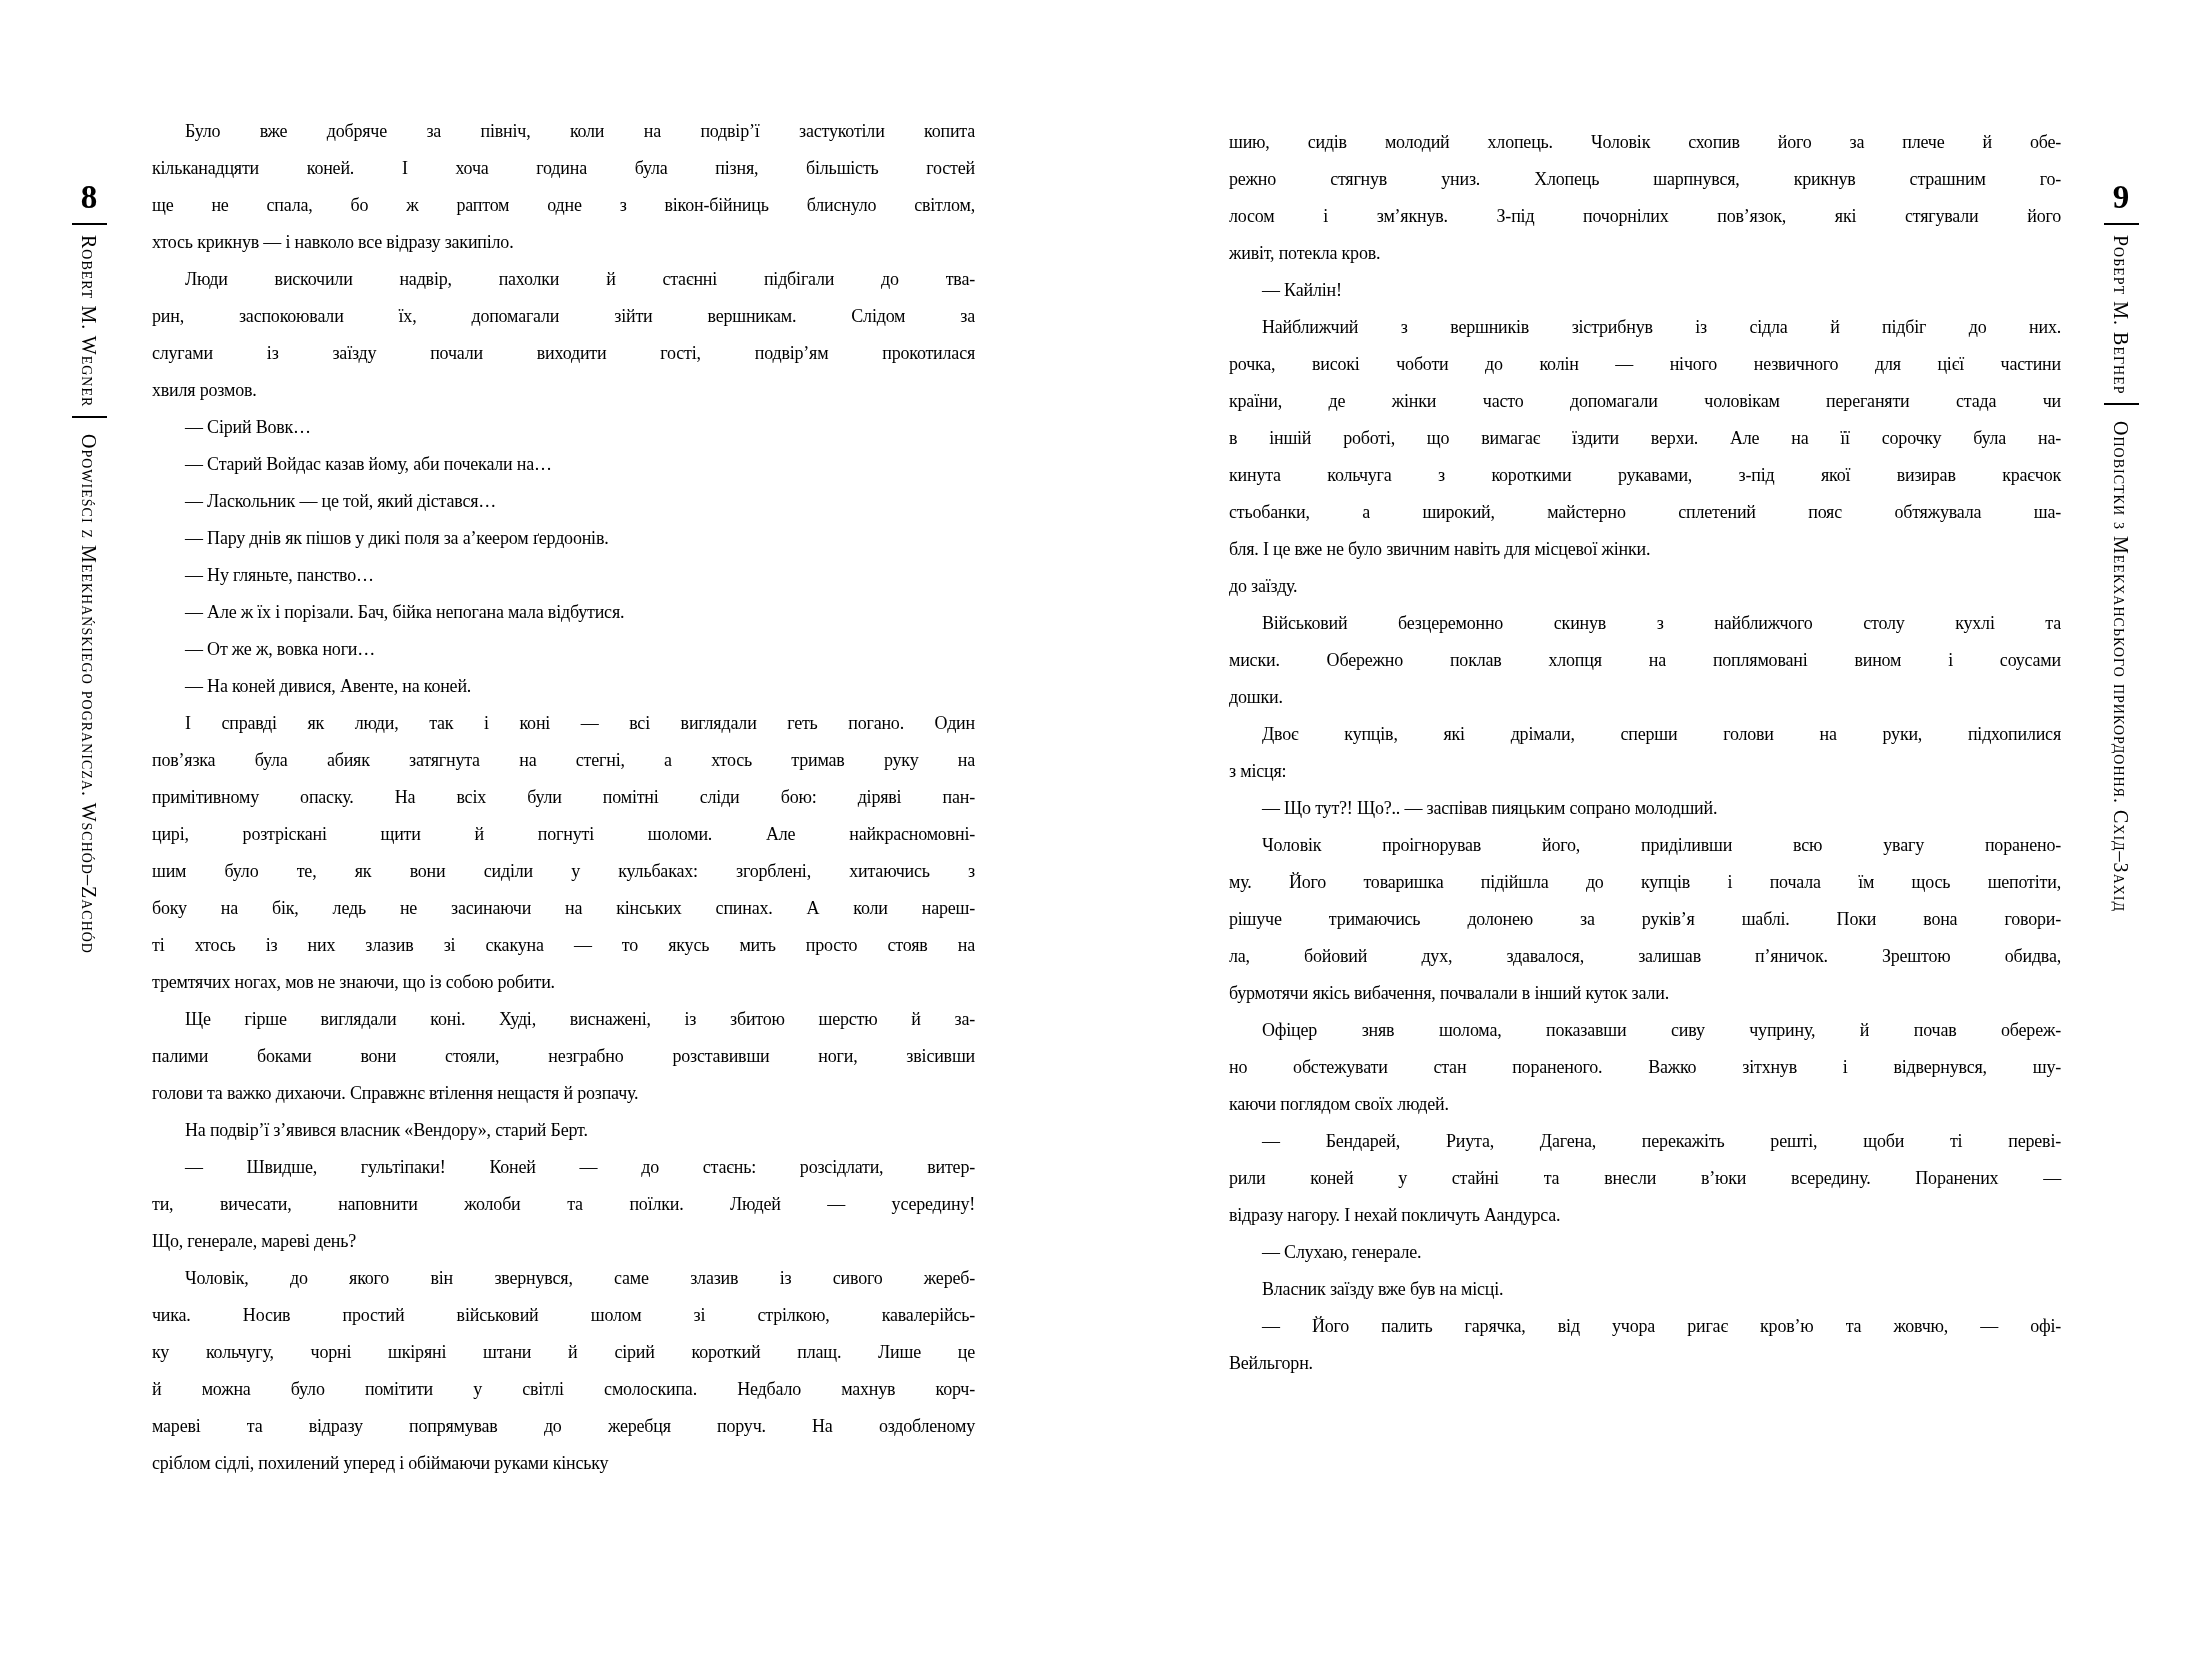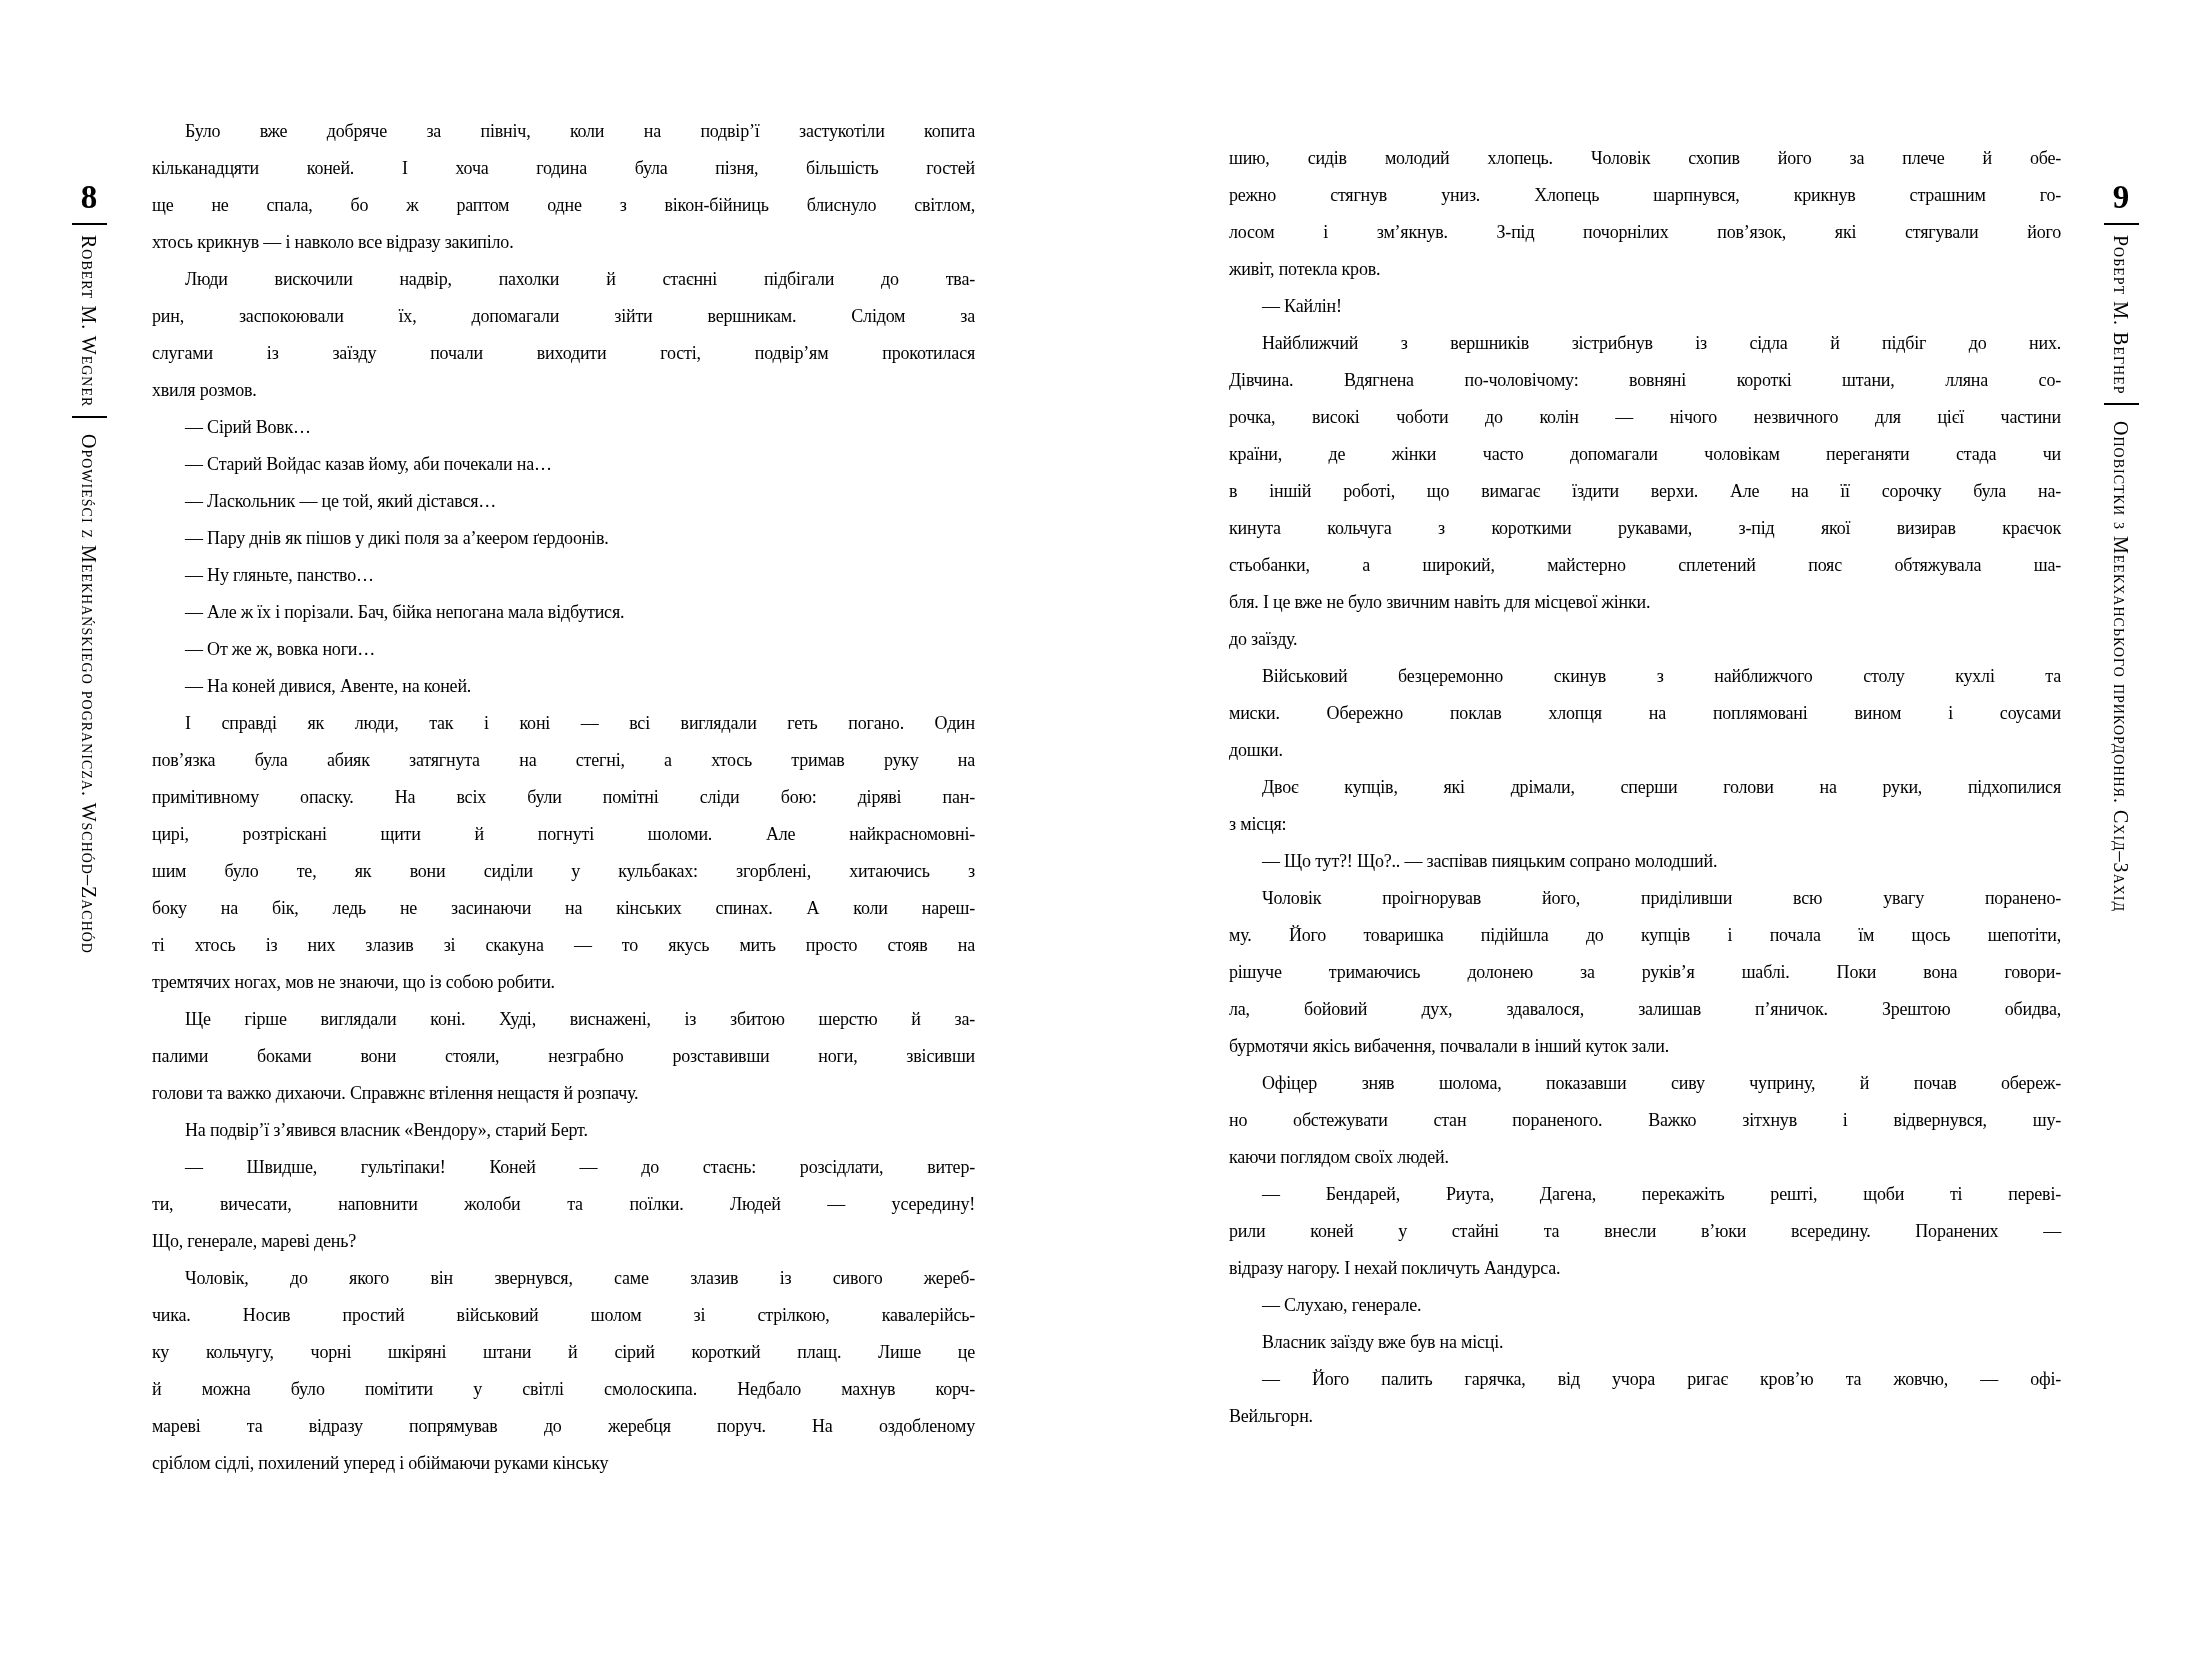--- a/index.html
+++ b/index.html
@@ -50,21 +50,21 @@
   }
   .vert.title { margin-top: 6px; }
   
   .text {
     position: absolute;
     font-size: 18px;
     line-height: 37px;
     letter-spacing: -0.2px;
   }
   .text.left-col  { left: 152px;  top: 113px; width: 823px; }
-  .text.right-col { left: 1229px; top: 140px; width: 832px; }
+  .text.right-col { left: 1229px; top: 124px; width: 832px; }
   .line {
     text-align: justify;
     text-align-last: justify;
     white-space: normal;
   }
   .line.end { text-align-last: left; }
   .line.indent { text-indent: 33px; }
 </style>
 </head>
 <body>
@@ -119,21 +119,20 @@
       <div class="line end">сріблом сідлі, похилений уперед і обіймаючи руками кінську</div>
     </main>
 
   <main class="text right-col">
       <div class="line">шию, сидів молодий хлопець. Чоловік схопив його за плече й обе-</div>
       <div class="line">режно стягнув униз. Хлопець шарпнувся, крикнув страшним го-</div>
       <div class="line">лосом і зм’якнув. З-під почорнілих пов’язок, які стягували його</div>
       <div class="line end">живіт, потекла кров.</div>
       <div class="line indent end">— Кайлін!</div>
       <div class="line indent">Найближчий з вершників зістрибнув із сідла й підбіг до них.</div>
-      <div class="line">Дівчина. Вдягнена по-чоловічому: вовняні короткі штани, лляна со-</div>
       <div class="line">рочка, високі чоботи до колін — нічого незвичного для цієї частини</div>
       <div class="line">країни, де жінки часто допомагали чоловікам переганяти стада чи</div>
       <div class="line">в іншій роботі, що вимагає їздити верхи. Але на її сорочку була на-</div>
       <div class="line">кинута кольчуга з короткими рукавами, з-під якої визирав краєчок</div>
       <div class="line">стьобанки, а широкий, майстерно сплетений пояс обтяжувала ша-</div>
       <div class="line end">бля. І це вже не було звичним навіть для місцевої жінки.</div>
       <div class="line end">до заїзду.</div>
       <div class="line indent">Військовий безцеремонно скинув з найближчого столу кухлі та</div>
       <div class="line">миски. Обережно поклав хлопця на поплямовані вином і соусами</div>
       <div class="line end">дошки.</div>

